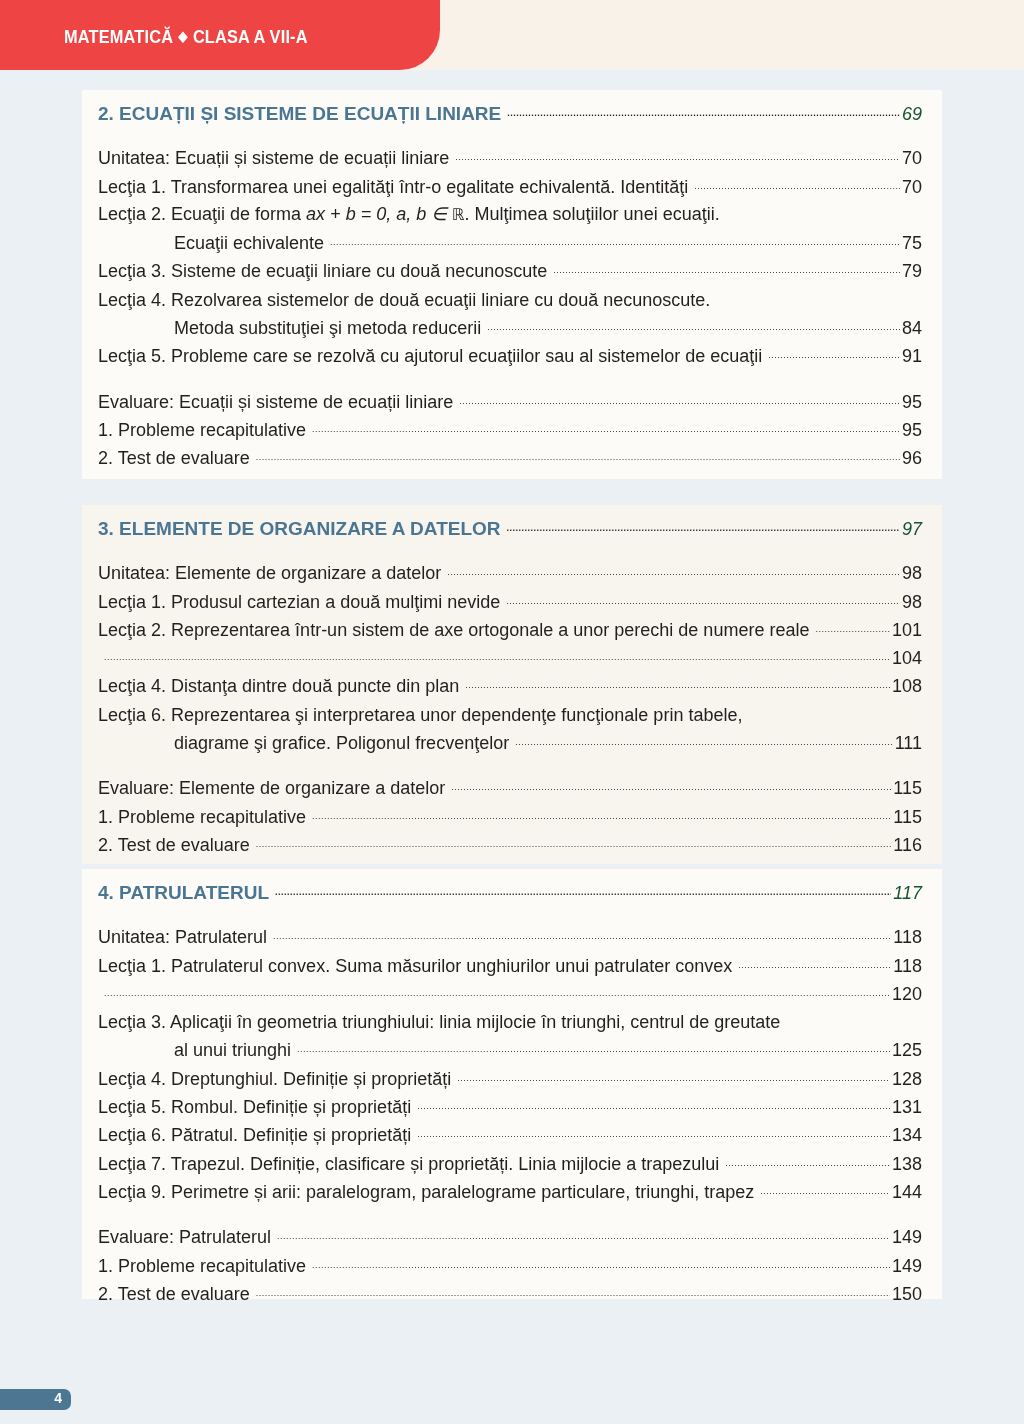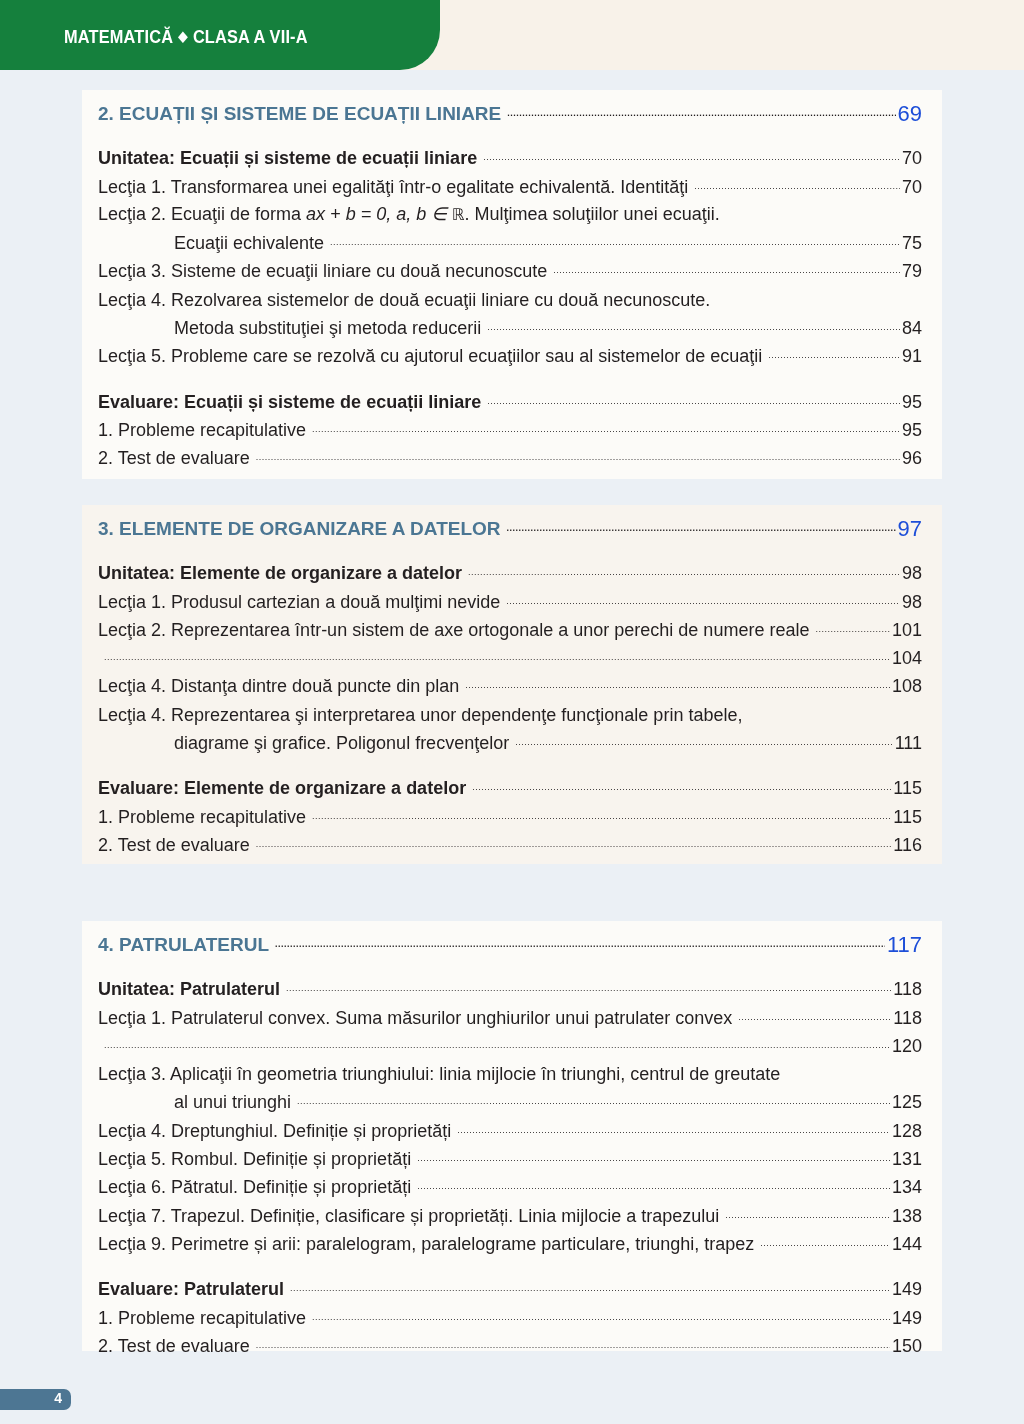--- a/index.html
+++ b/index.html
@@ -9,58 +9,58 @@
     position: relative; overflow: hidden;
     font-family: "Liberation Sans", sans-serif;
     color: #231f20;
   }
   .top-strip {
     position: absolute; left: 0; top: 0; width: 1024px; height: 70px;
     background: #f8f2e9;
   }
   .header-tab {
     position: absolute; left: 0; top: 0; width: 440px; height: 70px;
-    background: #15803d;
+    background: #ef4444;
     border-bottom-right-radius: 40px;
   }
   .header-title {
     position: absolute; left: 64px; top: 26px;
     color: #ffffff; font-weight: bold; font-size: 19px;
     letter-spacing: 0.2px;
     font-family: "Liberation Sans Narrow", "Liberation Sans", sans-serif;
     transform: scaleX(0.86); transform-origin: left center;
     white-space: nowrap;
   }
   .header-title .diamond { font-size: 14px; margin: 0 6px; position: relative; top: -2px; }
 
   .card {
     position: absolute; left: 82px; width: 860px;
     box-sizing: border-box; padding: 10px 20px 0 16px;
   }
   .card.c1 { top: 90px; height: 389px; background: #fcfbf8; }
   .card.c2 { top: 505px; height: 359px; background: #f8f4ee; }
-  .card.c3 { top: 921px; height: 430px; background: #fcfbf8; }
+  .card.c3 { top: 869px; height: 430px; background: #fcfbf8; }
 
   .row {
     display: flex; align-items: flex-end;
     font-size: 18px; line-height: 28.3px; height: 28.3px;
     white-space: nowrap;
   }
   .row .txt { flex: 0 0 auto; }
   .row .dots {
     flex: 1 1 auto; overflow: hidden; margin: 0 2px 0 6px;
     color: #231f20; font-size: 9px; letter-spacing: 0.5px;
     position: relative; top: -1px;
   }
   .row .dots::before { content: "................................................................................................................................................................................................................................................................................................................................................................"; }
   .row .pg { flex: 0 0 auto; text-align: right; }
   .row.chapter { color: #4b7693; font-weight: bold; font-size: 19px; }
   .row.chapter .dots { color: #231f20; }
-  .row.chapter .pg { color: #1d4ed8; font-weight: normal; font-size: 22px; }
-  .row.bold .txt { font-weight: bold; }
+  .row.chapter .pg { color: #14532d; font-weight: normal; font-size: 18px; font-style: italic; }
+  .row.bold .txt { font-weight: normal; }
   .row.cont { padding-left: 76px; }
   .gap { height: 16px; }
   .gap-s { height: 17px; }
   .math i { font-style: italic; }
   .dbl { font-family: "DejaVu Sans", sans-serif; font-size: 16px; }
 
   .page-tab {
     position: absolute; left: 0; top: 1389px; width: 71px; height: 21px;
     background: #4d7693; border-top-right-radius: 7px; border-bottom-right-radius: 7px;
   }
@@ -164,21 +164,21 @@
   <div class="row">
       <span class="dots"></span>
       <span class="pg">104</span>
   </div>
   <div class="row">
     <span class="txt">Lecţia 4. Distanţa dintre două puncte din plan</span>
       <span class="dots"></span>
       <span class="pg">108</span>
   </div>
   <div class="row">
-    <span class="txt">Lecţia 4. Reprezentarea şi interpretarea unor dependenţe funcţionale prin tabele,</span>
+    <span class="txt">Lecţia 6. Reprezentarea şi interpretarea unor dependenţe funcţionale prin tabele,</span>
   </div>
   <div class="row cont">
     <span class="txt">diagrame şi grafice. Poligonul frecvenţelor</span>
       <span class="dots"></span>
       <span class="pg">111</span>
   </div>
   <div class="gap-s"></div>
   <div class="row bold">
     <span class="txt">Evaluare: Elemente de organizare a datelor</span>
       <span class="dots"></span>

